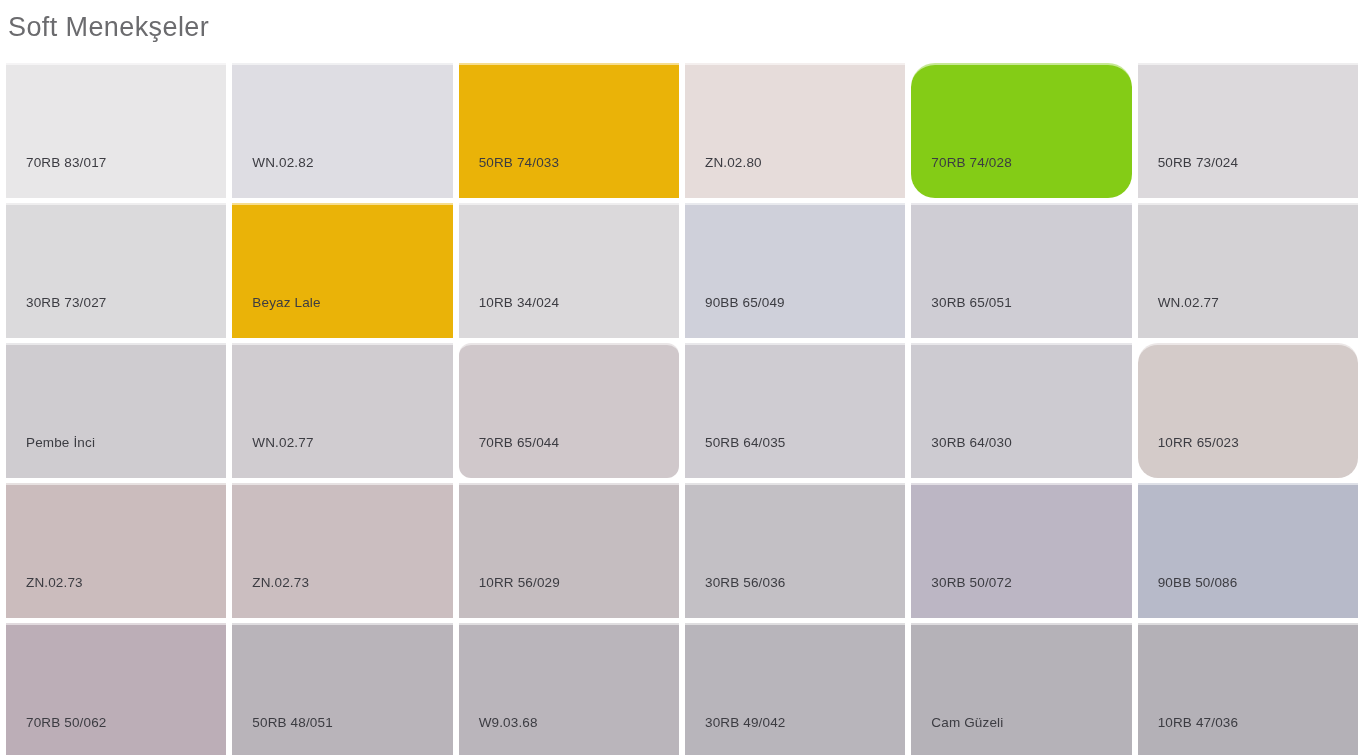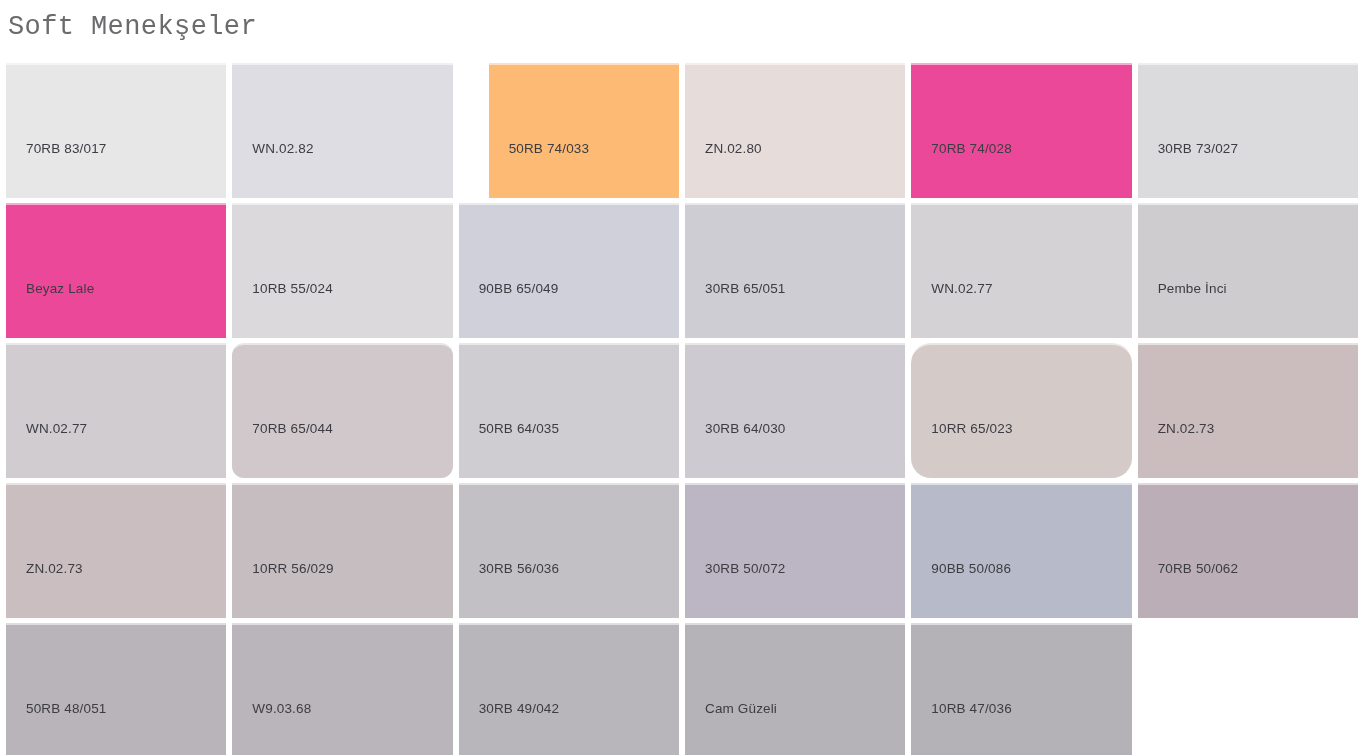--- a/index.html
+++ b/index.html
@@ -20,21 +20,21 @@
   }
 
   
   #header {
     height: 57px;
     padding: 10px 0 0 8px;
     background: #ffffff;
   }
 
   #palette-title {
-    font-family: Liberation Mono, monospace;
+    font-family: Liberation Sans, sans-serif;
     font-size: 27px;
     font-weight: 400;
     letter-spacing: 0.4px;
     color: #6b6b6e;
     line-height: 34px;
     white-space: nowrap;
   }
 
   
   #swatch-grid {
@@ -52,21 +52,21 @@
   .swatch {
     position: relative;
     height: 135px;
     overflow: hidden;
     border-top: 2px solid rgba(255,255,255,0.55);
   }
 
   .swatch-label {
     position: absolute;
     left: 20px;
-    bottom: 42px;
+    bottom: 28px;
     font-family: "Liberation Sans", sans-serif;
     font-size: 13.5px;
     font-weight: 400;
     letter-spacing: 0.15px;
     color: #3c3c42;
     white-space: nowrap;
   }
 </style>
 </head>
 <body>
@@ -77,37 +77,40 @@
     <div id="palette-title">Soft Menekşeler</div>
   </div>
 
   <div id="swatch-grid">
       <div class="swatch" style="background: rgb(232, 231, 232);">
         <div class="swatch-label">70RB 83/017</div>
       </div>
       <div class="swatch" style="background: rgb(222, 221, 227);">
         <div class="swatch-label">WN.02.82</div>
       </div>
-      <div class="swatch" style="background: #fdba74; margin-left: 30px;">
+      <div class="swatch" style="background: #eab308;">
         <div class="swatch-label">50RB 74/033</div>
       </div>
       <div class="swatch" style="background: rgb(230, 220, 218);">
         <div class="swatch-label">ZN.02.80</div>
       </div>
-      <div class="swatch" style="background: #ec4899;">
+      <div class="swatch" style="background: #84cc16; border-radius: 24px;">
         <div class="swatch-label">70RB 74/028</div>
+      </div>
+      <div class="swatch" style="background: rgb(220, 217, 220);">
+        <div class="swatch-label">50RB 73/024</div>
       </div>
       <div class="swatch" style="background: rgb(219, 218, 220);">
         <div class="swatch-label">30RB 73/027</div>
       </div>
-      <div class="swatch" style="background: #ec4899;">
+      <div class="swatch" style="background: #eab308;">
         <div class="swatch-label">Beyaz Lale</div>
       </div>
       <div class="swatch" style="background: rgb(219, 217, 219);">
-        <div class="swatch-label">10RB 55/024</div>
+        <div class="swatch-label">10RB 34/024</div>
       </div>
       <div class="swatch" style="background: rgb(207, 208, 218);">
         <div class="swatch-label">90BB 65/049</div>
       </div>
       <div class="swatch" style="background: rgb(207, 205, 212);">
         <div class="swatch-label">30RB 65/051</div>
       </div>
       <div class="swatch" style="background: rgb(212, 210, 213);">
         <div class="swatch-label">WN.02.77</div>
       </div>

